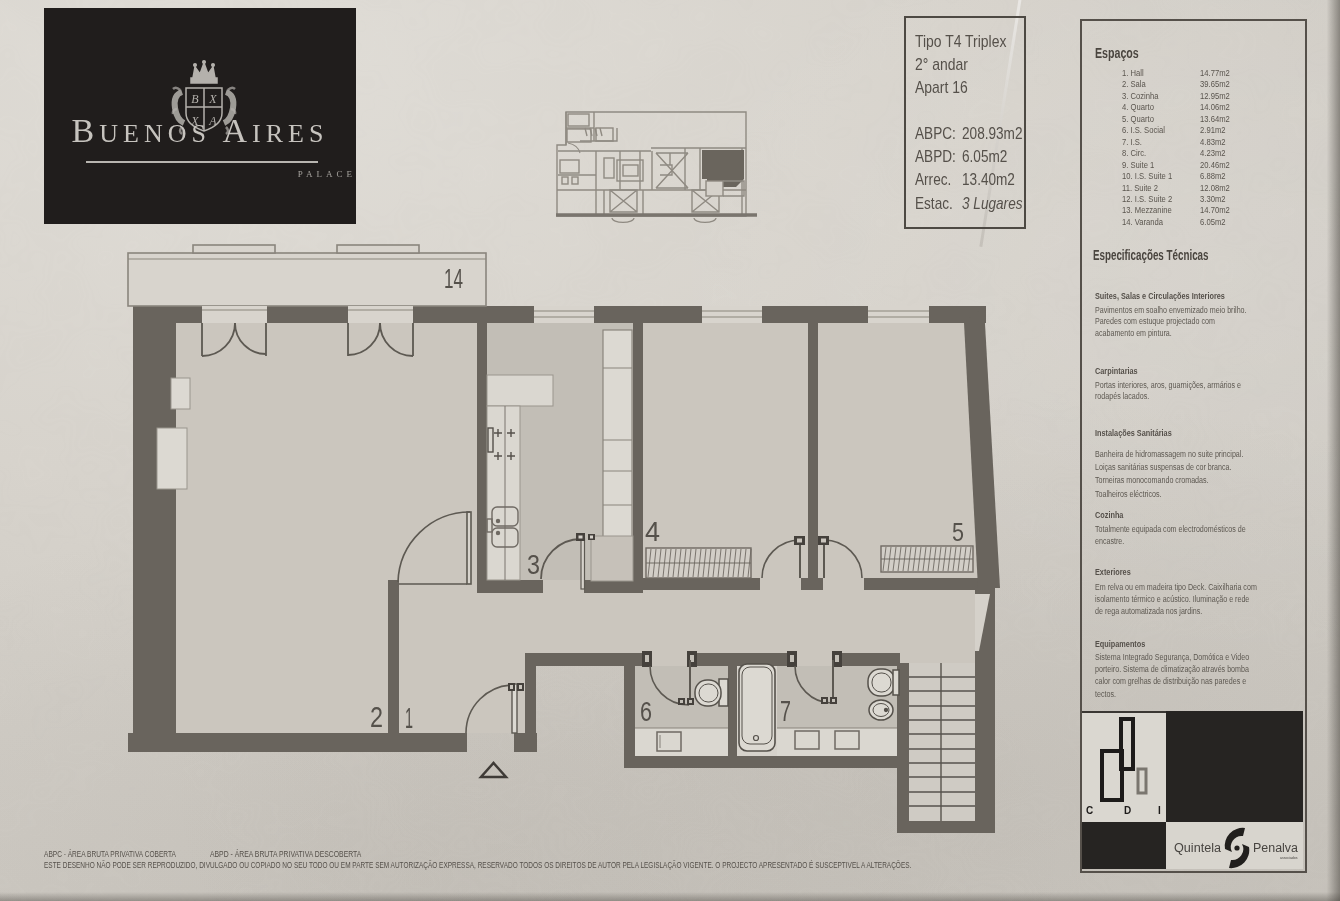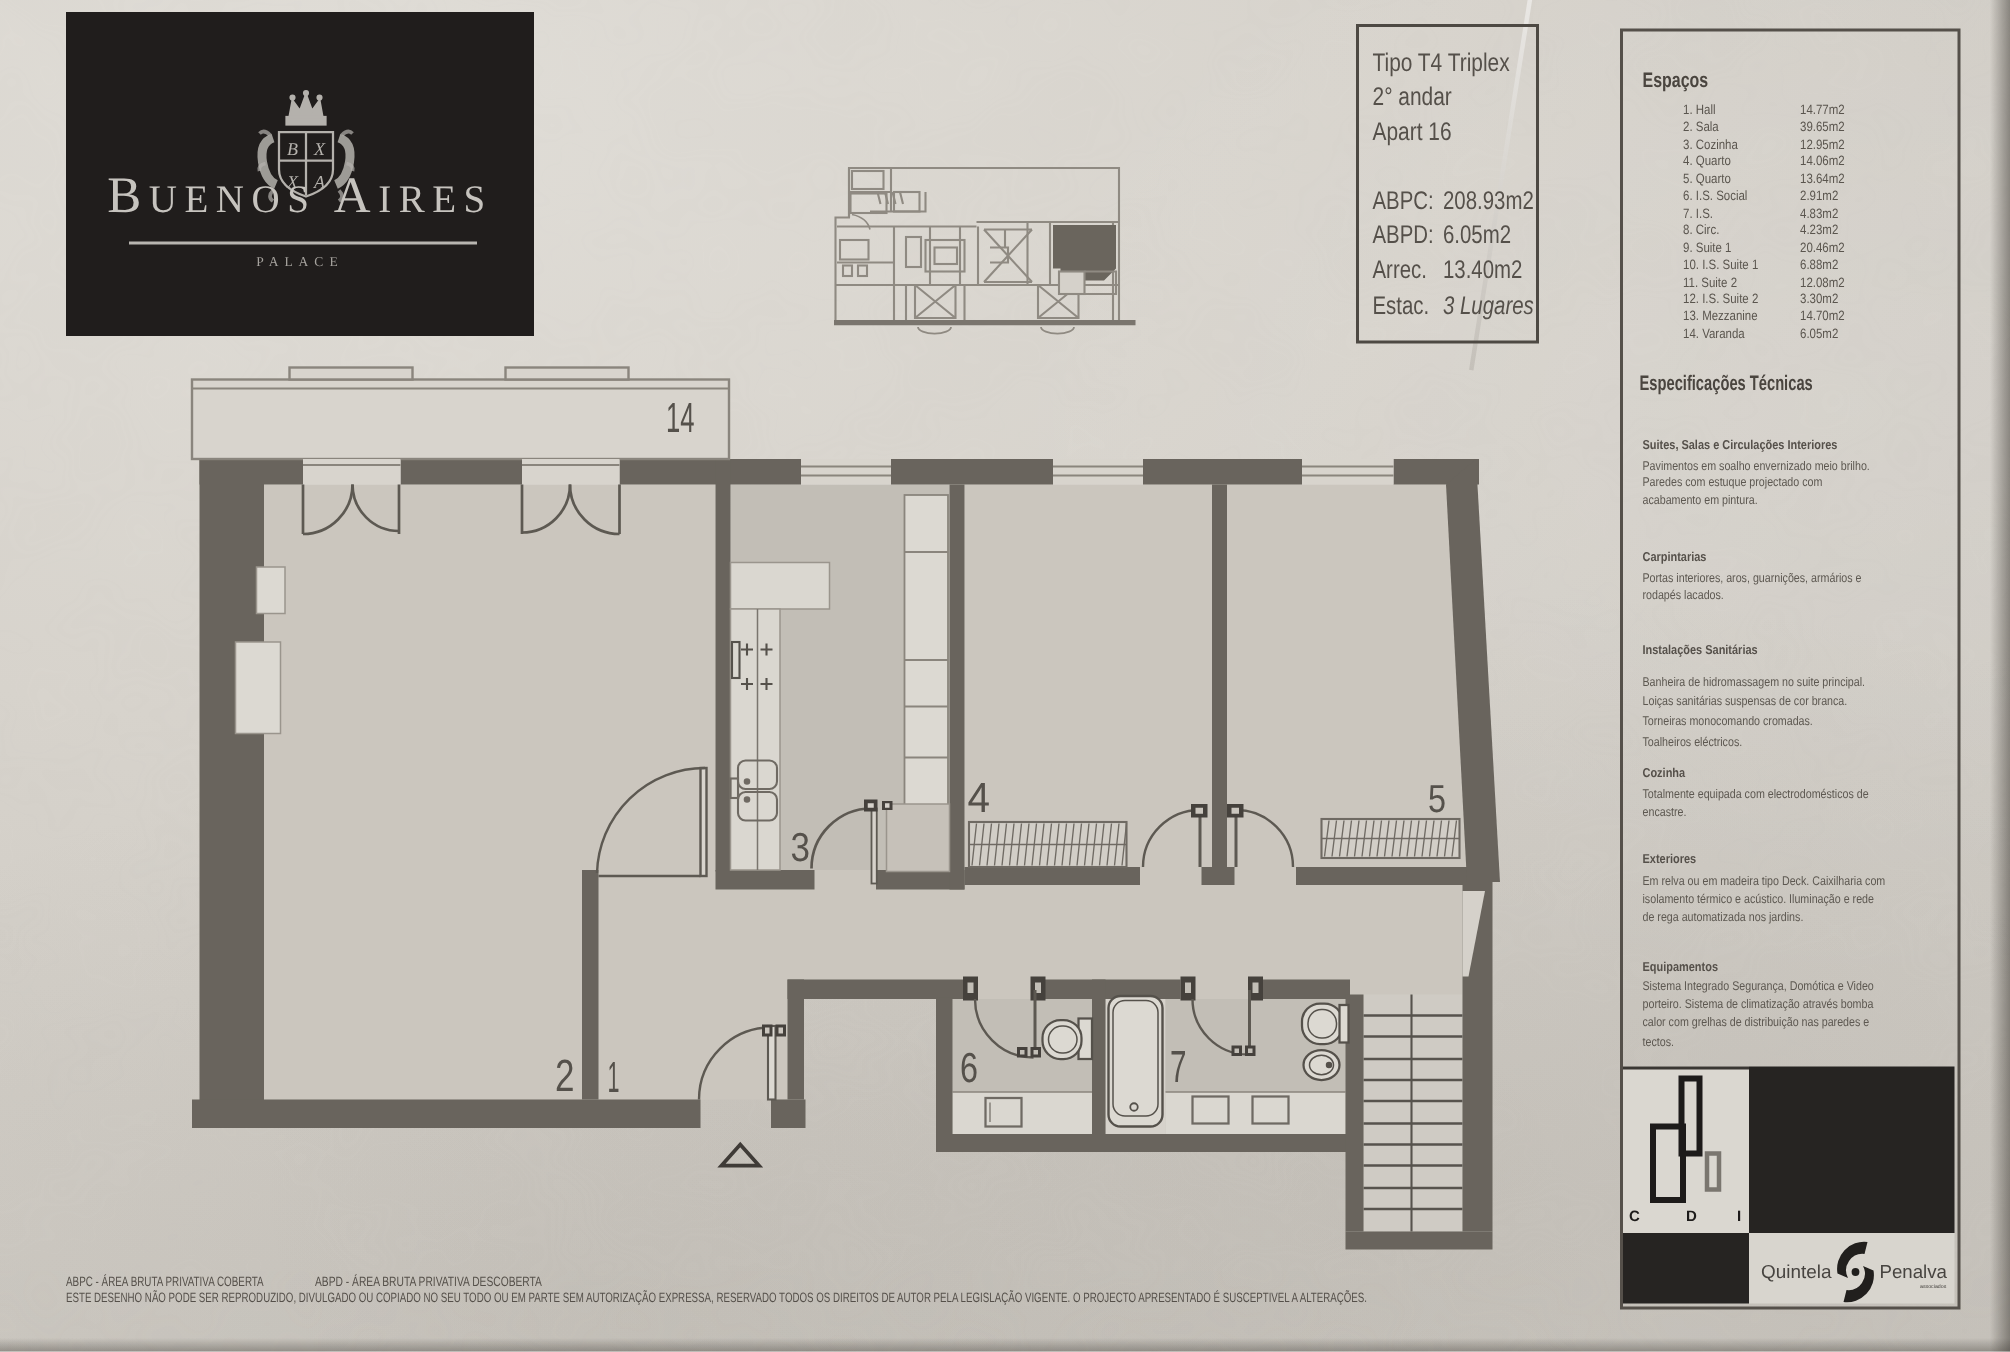--- a/index.html
+++ b/index.html
@@ -51,21 +51,21 @@
         <text x="169" y="95">X</text>
     <text x="151" y="117">X</text>
         <text x="169" y="117">A</text>
   </g>
 </svg>
 
 <div class="abs" style="left:44px;top:112px;width:312px;text-align:center;font-family:'Liberation Serif',serif;font-size:34px;letter-spacing:5px;color:#c6c3be;">B<span style="font-size:26px;">UENOS</span> A<span style="font-size:26px;">IRES</span></div>
 
 <div class="abs" style="left:86px;top:161px;width:232px;height:2px;background:#b8b5b0;"></div>
 
-<div class="abs" style="left:44px;top:169px;width:312px;text-align:center;font-family:'Liberation Serif',serif;font-size:9px;letter-spacing:4px;color:#a5a29d;">PALACE</div>
+<div class="abs" style="left:44px;top:169px;width:312px;text-align:right;font-family:'Liberation Serif',serif;font-size:9px;letter-spacing:4px;color:#a5a29d;">PALACE</div>
 
 <div class="abs" style="left:904px;top:16px;width:118px;height:209px;border:2px solid #4d4943;"></div>
 <div class="abs" style="left:915px;top:30px;font-size:17px;color:#55504a;line-height:23.2px;white-space:pre;transform:scaleX(0.82);transform-origin:0 0;">Tipo T4 Triplex
 2° andar
 Apart 16</div>
 <div class="abs" style="left:915px;top:122px;font-size:17px;color:#55504a;line-height:23.2px;transform:scaleX(0.8);transform-origin:0 0;">ABPC:<br>ABPD:<br>Arrec.<br>Estac.</div>
 <div class="abs" style="left:962px;top:122px;font-size:17px;color:#55504a;line-height:23.2px;transform:scaleX(0.8);transform-origin:0 0;">208.93m2<br>6.05m2<br>13.40m2<br><span style="font-style:italic;">3 Lugares</span></div>
 
 <div class="abs" style="left:1080px;top:19px;width:223px;height:850px;border:2px solid #55504a;"></div>
 

